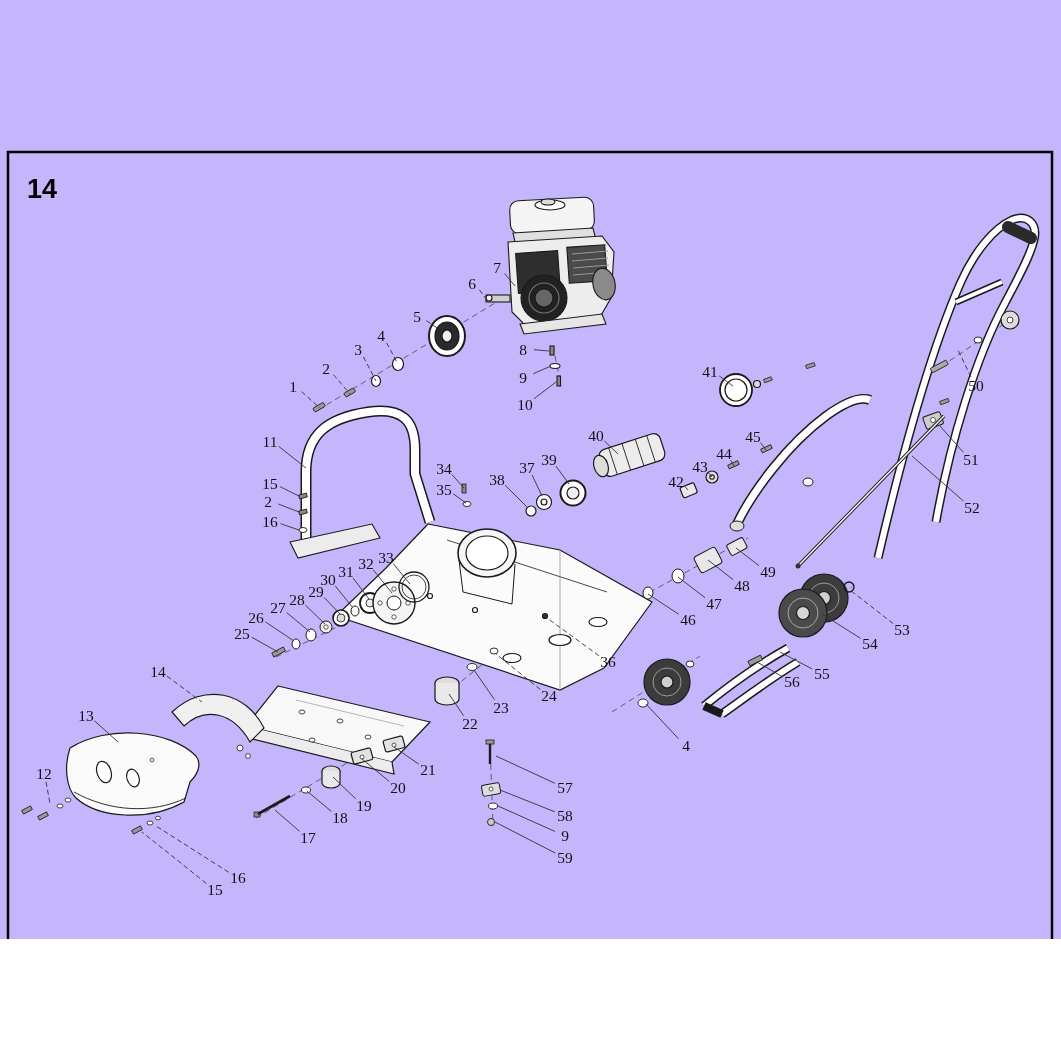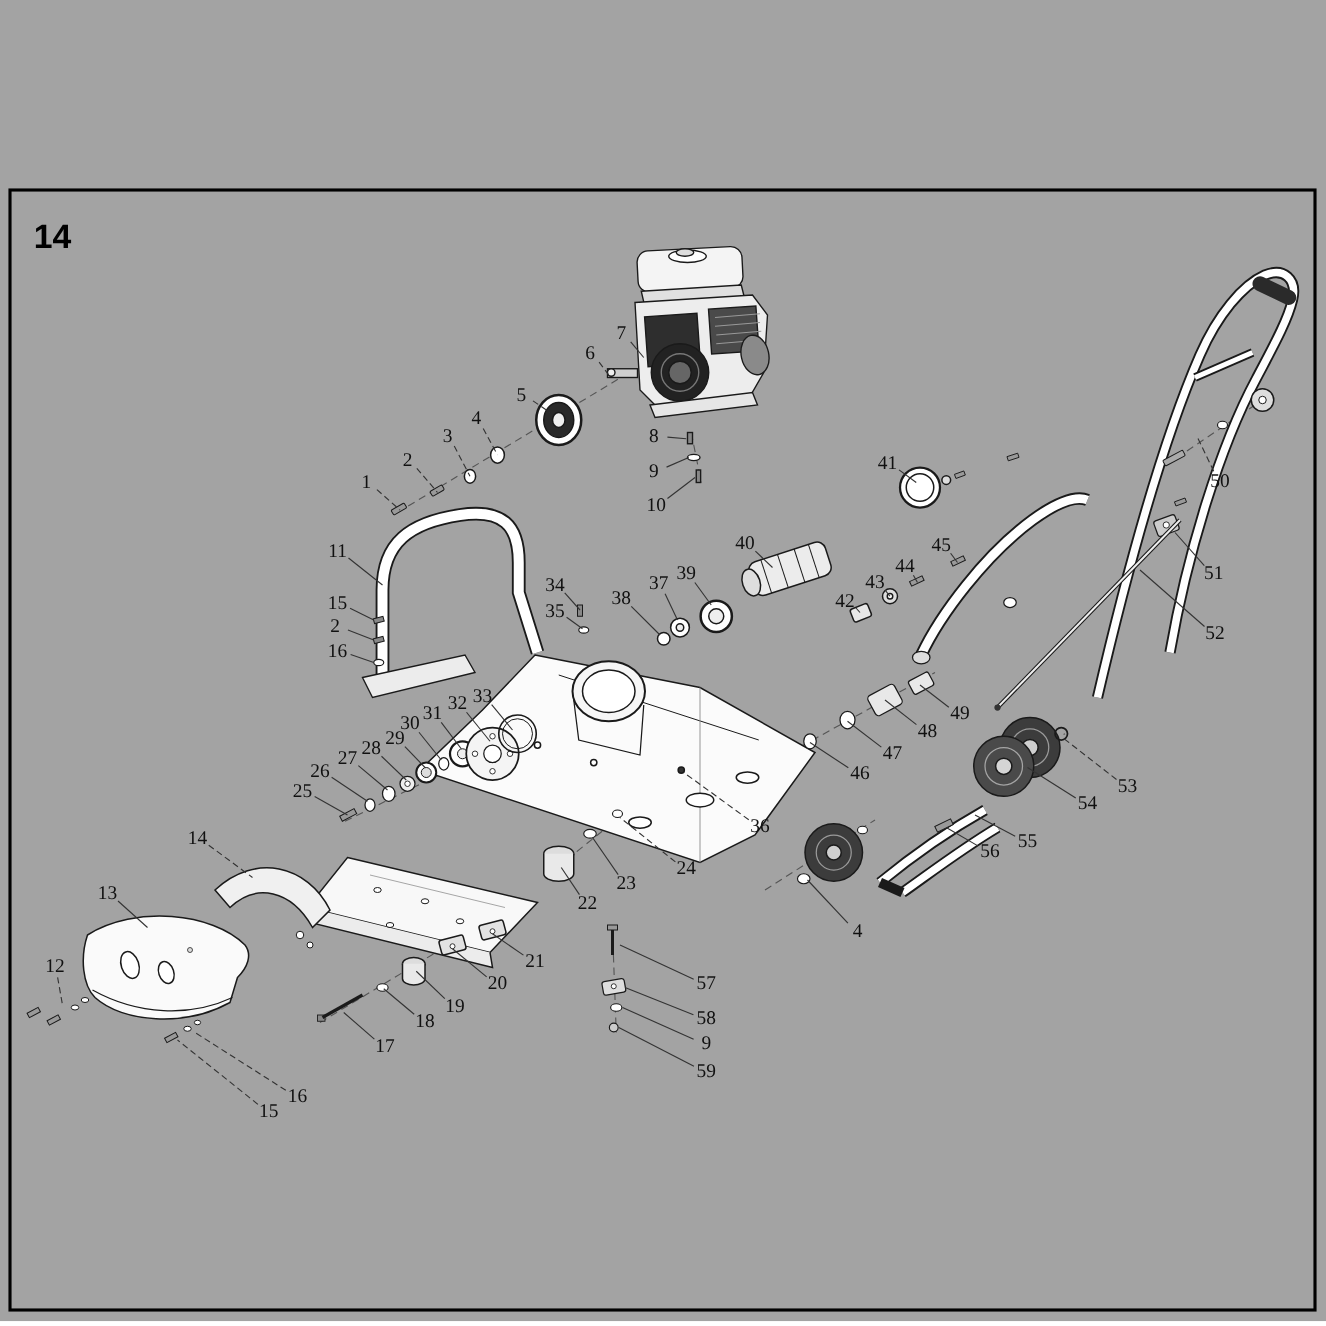--- a/index.html
+++ b/index.html
@@ -1,16 +1,16 @@
 <!DOCTYPE html>
 <html><head>
 <meta charset="utf-8">
 <style>
   html,body{margin:0;padding:0;background:#fff;}
-  .page{position:relative;width:1061px;height:1057px;background:#a3a3a3;overflow:hidden;
+  .page{position:relative;width:1061px;height:939px;background:#c4b5fd;overflow:hidden;
         font-family:"Liberation Sans",sans-serif;}
   svg{position:absolute;left:0;top:0;}
   .frame{fill:none;stroke:#000;stroke-width:2.5;}
   #page-number{font-family:"Liberation Sans",sans-serif;font-weight:bold;font-size:27px;fill:#000;}
   .callout{font-family:"Liberation Serif",serif;font-size:15.5px;fill:#111;
            text-anchor:middle;dominant-baseline:central;}
   .leader{stroke:#333;stroke-width:0.9;fill:none;}
   .leader.dashed{stroke-dasharray:5 3;}
   .axis line{stroke:#555;stroke-width:0.9;stroke-dasharray:6 4;}
 </style>

